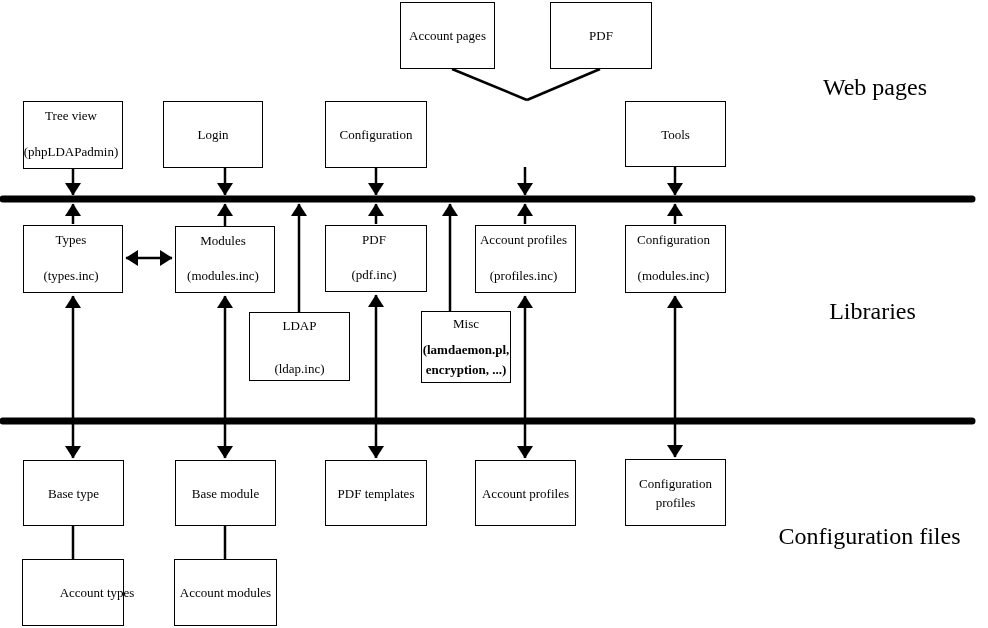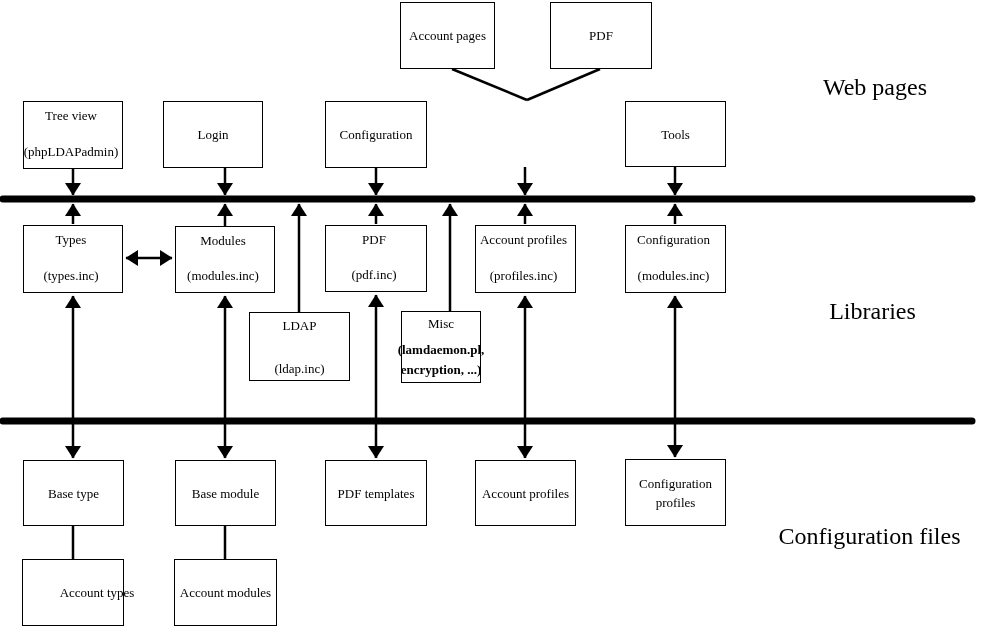--- a/index.html
+++ b/index.html
@@ -139,21 +139,21 @@
   </div>
   <div class="box box2" style="left:625px; top:225px; width:101px; height:68px;">
     <span>Configuration</span>
     <span>(modules.inc)</span>
   </div>
 
   <div class="box box2" style="left:249px; top:312px; width:101px; height:69px; padding:5px 0 8px 0;gap:28px;">
     <span>LDAP</span>
     <span>(ldap.inc)</span>
   </div>
-  <div class="box box3" style="left:401px; top:311px; width:80px; height:72px;">
+  <div class="box box3" style="left:421px; top:311px; width:90px; height:72px;">
     <span>Misc</span>
     <span class="tight"><span>(lamdaemon.pl,</span><br>
     <span>encryption, ...)</span></span>
   </div>
 
   <div class="box" style="left:23px; top:460px; width:101px; height:66px;">
     <span>Base type</span>
   </div>
   <div class="box" style="left:175px; top:460px; width:101px; height:66px;">
     <span>Base module</span>

